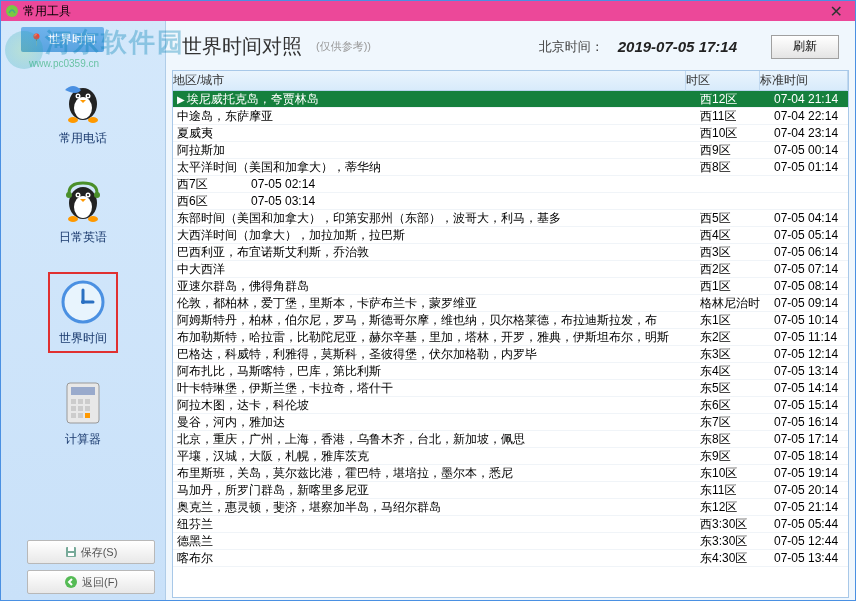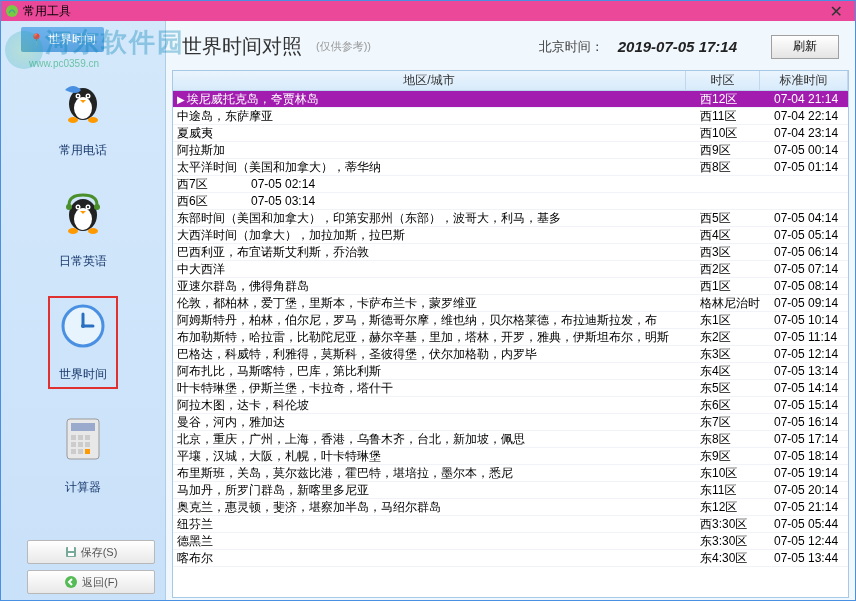--- a/index.html
+++ b/index.html
@@ -8,42 +8,42 @@
 .titlebar .logo-small { width: 14px; height: 14px; margin-right: 4px; display: inline-block; }
 .titlebar .close { margin-left: auto; font-size: 16px; cursor: pointer; padding: 0 8px; color: #333; }
 .main { display: flex; height: 581px; position: relative; }
 .watermark { position: absolute; top: 4px; left: 0; z-index: 5; pointer-events: none; }
 .watermark .wm-text1 { font-size: 26px; font-weight: bold; color: rgba(0,130,180,0.35); letter-spacing: 2px; }
 .watermark .wm-text2 { font-size: 10px; color: rgba(0,160,80,0.5); margin-top: -2px; margin-left: 28px; }
 .wm-logo { position: absolute; left: 4px; top: 6px; width: 38px; height: 38px; border-radius: 50%; background: radial-gradient(circle, rgba(100,200,100,0.4), rgba(0,150,200,0.4)); opacity: 0.6; }
 .sidebar { width: 165px; background: linear-gradient(180deg, #d4e8fb 0%, #c9e1f9 100%); display: flex; flex-direction: column; border-right: 1px solid #b0cde8; position: relative; }
 .crumb { background: linear-gradient(180deg, #6fb3ec, #5aa3e0); color: #fff; font-size: 12px; padding: 4px 8px; margin: 6px 0 14px 20px; width: fit-content; border-radius: 2px; display: flex; align-items: center; gap: 4px; }
 .nav-items { display: flex; flex-direction: column; align-items: center; gap: 22px; padding: 8px 0; }
-.nav-item { width: 70px; display: flex; flex-direction: column; align-items: center; gap: 16px; cursor: pointer; padding: 4px; }
+.nav-item { width: 70px; display: flex; flex-direction: column; align-items: center; gap: 4px; cursor: pointer; padding: 4px; }
 .nav-item.selected { border: 2px solid #e03030; }
 .nav-item .icon-box { width: 48px; height: 48px; display: flex; align-items: center; justify-content: center; }
 .nav-item .label { font-size: 12px; color: #1a3a6e; }
 .bottom-actions { margin-top: auto; padding: 8px 10px; display: flex; flex-direction: column; gap: 6px; margin-left: 16px; }
 .action-btn { height: 24px; background: linear-gradient(180deg, #fff, #e8e8e8); border: 1px solid #b8b8b8; border-radius: 2px; font-size: 11px; color: #555; display: flex; align-items: center; justify-content: center; gap: 4px; cursor: pointer; }
 .content { flex: 1; background: #f0f7fd; padding: 4px 6px 4px 6px; display: flex; flex-direction: column; position: relative; }
 .header-row { display: flex; align-items: center; padding: 8px 10px 10px 10px; gap: 14px; }
 .title-main { font-size: 20px; color: #333; }
 .title-sub { font-size: 11px; color: #999; }
 .bj-label { font-size: 13px; color: #444; margin-left: auto; }
 .bj-time { font-size: 15px; font-weight: bold; font-style: italic; color: #222; margin-right: 20px; }
 .refresh-btn { width: 68px; height: 24px; background: linear-gradient(180deg, #fff, #e4e4e4); border: 1px solid #a0a0a0; font-size: 12px; cursor: pointer; }
 .table-wrap { flex: 1; background: #fff; border: 1px solid #a8c8e8; display: flex; flex-direction: column; overflow: hidden; }
 .thead { display: flex; background: linear-gradient(180deg, #eaf4fd, #d8ebfb); border-bottom: 1px solid #b8d4ec; font-size: 12px; color: #333; height: 20px; align-items: center; }
-.th { text-align: center; border-right: 1px solid #c0d8ef; padding: 2px 0; }
+.th { text-align: left; border-right: 1px solid #c0d8ef; padding: 2px 0; }
 .th.c1 { flex: 1; }
 .th.c2 { width: 74px; }
 .th.c3 { width: 88px; }
 .tbody { flex: 1; overflow-y: scroll; }
 .tr { display: flex; font-size: 12px; height: 17px; align-items: center; border-bottom: 1px solid #f0f4f8; }
-.tr.selected { background: #a21caf; color: #fff; }
+.tr.selected { background: #15803d; color: #fff; }
 .td { padding: 0 4px; overflow: hidden; white-space: nowrap; text-overflow: ellipsis; }
 .td.c1 { flex: 1; }
 .td.c2 { width: 74px; text-align: left; }
 .td.c3 { width: 78px; text-align: left; }
 .arrow { margin-right: 2px; font-size: 10px; }
 .tbody::-webkit-scrollbar { width: 16px; }
 .tbody::-webkit-scrollbar-track { background: #f0f0f0; border-left: 1px solid #ddd; }
 .tbody::-webkit-scrollbar-thumb { background: #c8c8c8; border: 1px solid #aaa; }
 .tbody::-webkit-scrollbar-button { background: #e8e8e8; height: 16px; border: 1px solid #bbb; }
 .penguin { width: 40px; height: 44px; }
@@ -278,21 +278,21 @@
             <div class="td c1">曼谷，河内，雅加达</div>
             <div class="td c2">东7区</div>
             <div class="td c3">07-05 16:14</div>
           </div>
           <div class="tr">
             <div class="td c1">北京，重庆，广州，上海，香港，乌鲁木齐，台北，新加坡，佩思</div>
             <div class="td c2">东8区</div>
             <div class="td c3">07-05 17:14</div>
           </div>
           <div class="tr">
-            <div class="td c1">平壤，汉城，大阪，札幌，叶卡特琳堡</div>
+            <div class="td c1">平壤，汉城，大阪，札幌，雅库茨克</div>
             <div class="td c2">东9区</div>
             <div class="td c3">07-05 18:14</div>
           </div>
           <div class="tr">
             <div class="td c1">布里斯班，关岛，莫尔兹比港，霍巴特，堪培拉，墨尔本，悉尼</div>
             <div class="td c2">东10区</div>
             <div class="td c3">07-05 19:14</div>
           </div>
           <div class="tr">
             <div class="td c1">马加丹，所罗门群岛，新喀里多尼亚</div>

